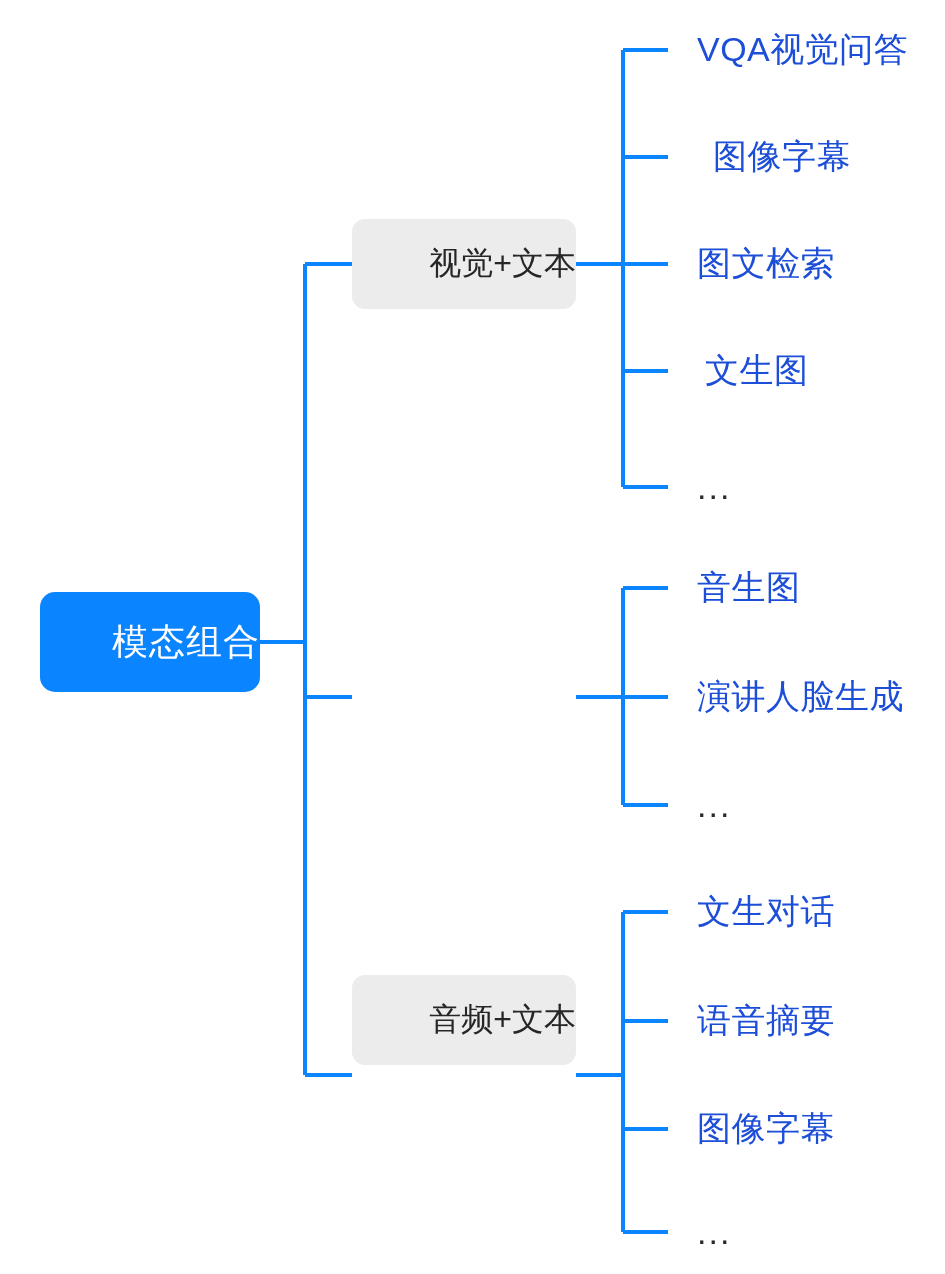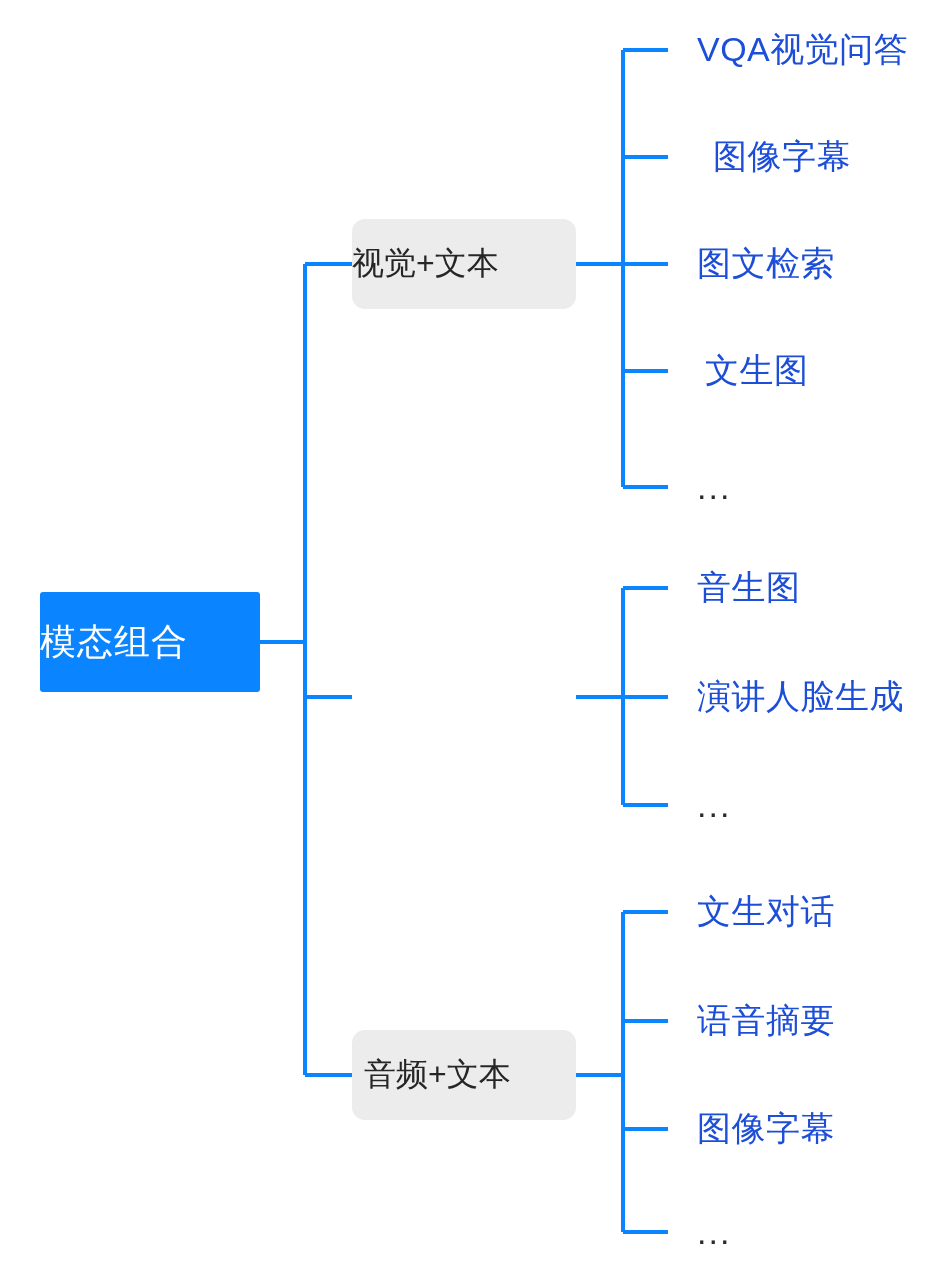--- a/index.html
+++ b/index.html
@@ -24,46 +24,46 @@
     top: 0;
     width: 945px;
     height: 1274px;
     pointer-events: none;
   }
   .node {
     position: absolute;
     box-sizing: border-box;
     display: flex;
     align-items: center;
-    justify-content: flex-start;
+    justify-content: flex-end;
     white-space: nowrap;
   }
   .node-root {
     left: 40px;
     top: 592px;
     width: 220px;
     height: 100px;
     background: #0B84FF;
-    border-radius: 3px;
+    border-radius: 15px;
     color: #ffffff;
     font-size: 36px;
     letter-spacing: 1px;
   }
   .node-branch {
     left: 352px;
     width: 224px;
     height: 90px;
     background: #ECECEC;
     border-radius: 13px;
     color: #262626;
     font-size: 32px;
   }
   .node-branch.b0 { top: 219px; }
   .node-branch.b1 { top: 652px; }
-  .node-branch.b2 { top: 1030px; padding-left: 12px; }
+  .node-branch.b2 { top: 975px; padding-left: 12px; }
   .leaf {
     position: absolute;
     left: 697px;
     height: 46px;
     display: flex;
     align-items: center;
     justify-content: flex-start;
     white-space: nowrap;
     color: #1d4ed8;
     font-size: 34px;

